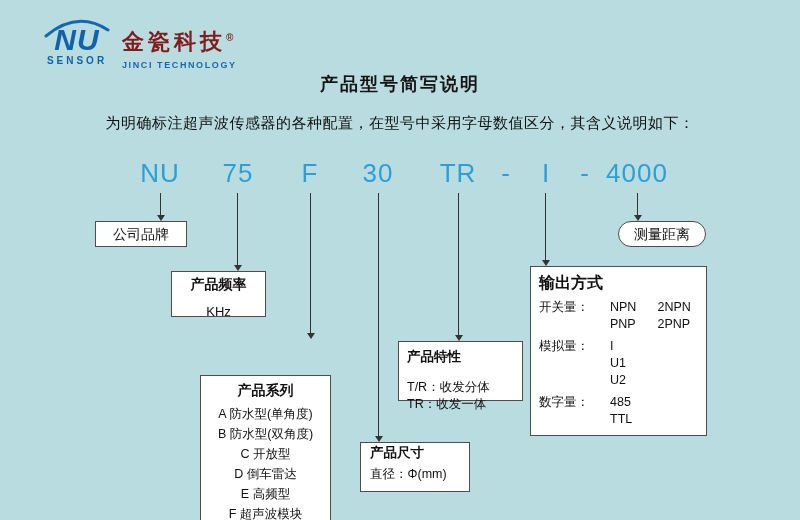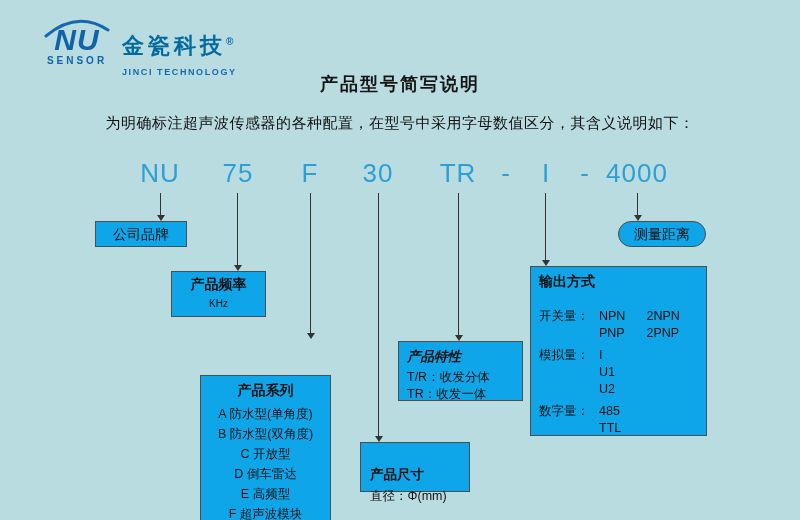--- a/index.html
+++ b/index.html
@@ -5,64 +5,64 @@
   html,body{margin:0;padding:0;}
   body{font-family:"Liberation Sans","DejaVu Sans",sans-serif;}
   #page{position:relative;width:800px;height:520px;background:#b9dce0;overflow:hidden;}
 
   
   .logo{position:absolute;left:44px;top:18px;display:flex;align-items:flex-start;gap:12px;}
   .logo-nu-block{position:relative;width:66px;text-align:center;padding-top:8px;}
   .logo-swoosh{position:absolute;left:0;top:0;}
   .logo-nu{font-size:30px;line-height:28px;font-weight:bold;font-style:italic;color:#1063aa;letter-spacing:1px;}
   .logo-sensor{font-size:10px;font-weight:bold;color:#1063aa;letter-spacing:3px;margin-top:1px;}
-  .logo-cn{font-size:22px;font-weight:bold;color:#0369a1;letter-spacing:4px;line-height:35px;padding-top:6px;}
+  .logo-cn{font-size:22px;font-weight:bold;color:#7f1d1d;letter-spacing:4px;line-height:28px;padding-top:6px;}
   .logo-cn sup{font-size:10px;letter-spacing:0;}
   .logo-en{font-size:9px;font-weight:bold;color:#1668ae;letter-spacing:1.6px;margin-top:4px;}
 
   
   .page-title{position:absolute;left:0;top:72px;width:100%;text-align:center;
     font-size:18px;font-weight:600;letter-spacing:2px;color:#151515;}
   .intro{position:absolute;left:0;top:114px;width:100%;text-align:center;
     font-size:15px;color:#111;letter-spacing:0.5px;}
 
   
   .seg{position:absolute;top:158px;transform:translateX(-50%);
     font-size:26px;font-weight:500;color:#2d9fd6;letter-spacing:1px;white-space:nowrap;}
 
   
   .arrow{position:absolute;width:1px;background:#333;}
   .arrow::after{content:'';position:absolute;left:-3.5px;bottom:-6px;
     border-left:4px solid transparent;border-right:4px solid transparent;border-top:6px solid #333;}
 
   
-  .box{position:absolute;background:#0ea5e9;border:1px solid #4d4d4d;box-sizing:border-box;color:#111;}
+  .box{position:absolute;background:#ffffff;border:1px solid #4d4d4d;box-sizing:border-box;color:#111;}
   .box-label{font-size:14px;}
   .brand-box{left:95px;top:221px;width:92px;height:26px;line-height:24px;text-align:center;}
   .distance-box{left:618px;top:221px;width:88px;height:26px;line-height:24px;text-align:center;border-radius:13px;}
 
   .frequency-box{left:171px;top:271px;width:95px;height:46px;text-align:center;padding-top:4px;}
   .freq-title{font-size:14px;font-weight:700;}
-  .freq-unit{font-size:10px;margin-top:4px;}
+  .freq-unit{font-size:13px;margin-top:10px;}
 
   .series-box{left:200px;top:339px;width:131px;height:158px;text-align:center;padding-top:6px;margin-top:36px;}
   .series-title{font-size:14px;font-weight:700;margin-bottom:4px;}
   .series-item{font-size:12.5px;line-height:20px;white-space:nowrap;}
 
   .feature-box{left:398px;top:341px;width:125px;height:60px;padding:6px 0 0 8px;}
-  .feature-title{font-size:13.5px;font-weight:700;margin-bottom:3px;font-style:italic;}
+  .feature-title{font-size:13.5px;font-weight:700;margin-bottom:13px;}
   .feature-item{font-size:12.5px;line-height:17px;white-space:nowrap;}
 
-  .size-box{left:360px;top:442px;width:110px;height:50px;padding:23px 0 0 9px;}
+  .size-box{left:360px;top:442px;width:110px;height:50px;padding:1px 0 0 9px;}
   .size-title{font-size:13.5px;font-weight:700;margin-bottom:4px;}
   .size-detail{font-size:12.5px;}
 
   .output-box{left:530px;top:266px;width:177px;height:170px;padding:6px 0 0 8px;}
-  .output-title{font-size:14px;font-weight:700;margin-bottom:17px;}
-  .out-row{display:flex;font-size:12.5px;margin-bottom:5px;}
+  .output-title{font-size:16px;font-weight:700;margin-bottom:5px;}
+  .out-row{display:flex;font-size:12.5px;margin-bottom:5px;gap:11px;}
   .out-label{width:60px;flex:0 0 60px;}
   .out-lines{flex:1;}
   .out-line{line-height:17px;}
   .out-line .v{display:inline-block;min-width:44px;}
 </style>
 </head>
 <body>
 
 <div id="page">
 

